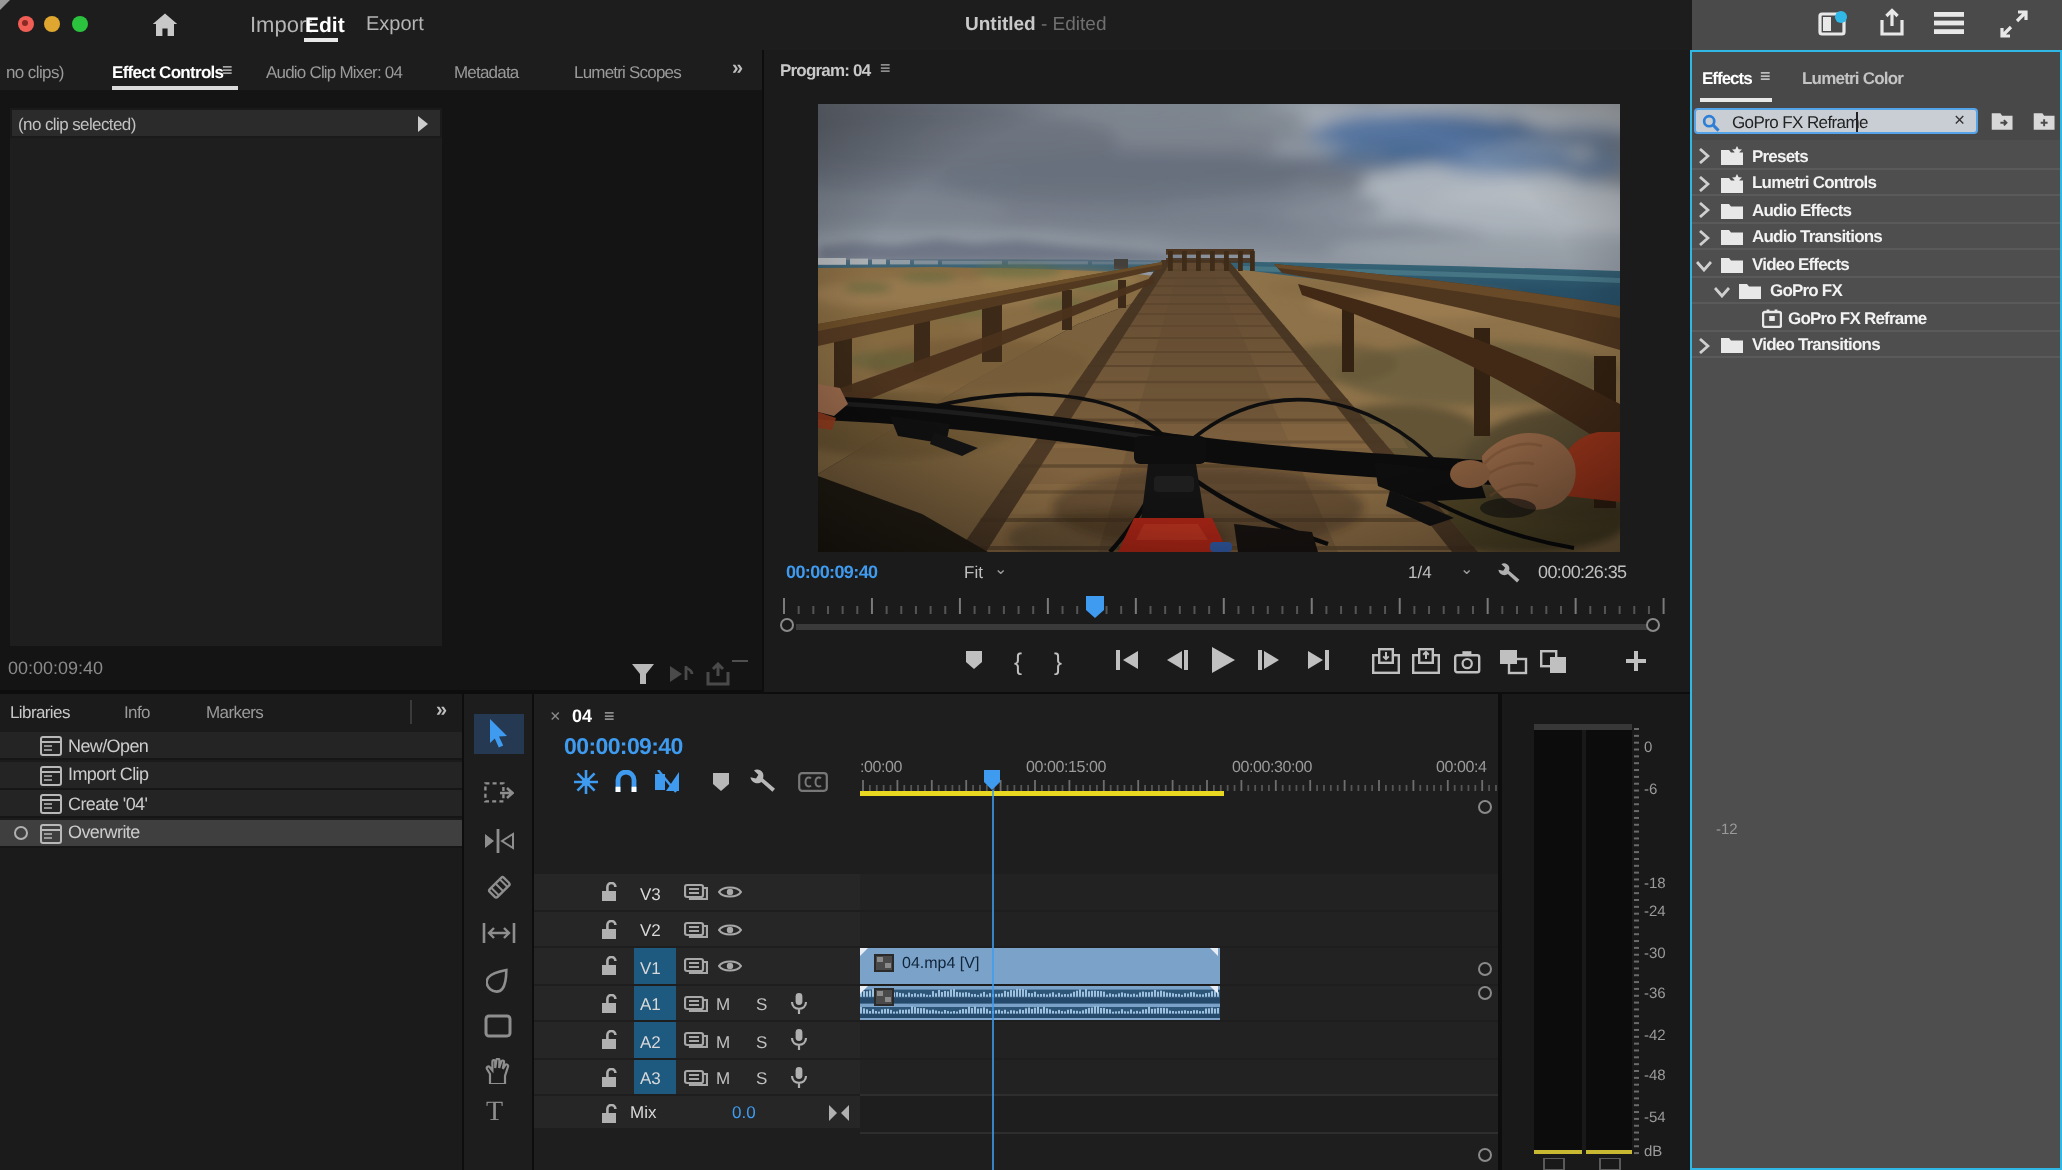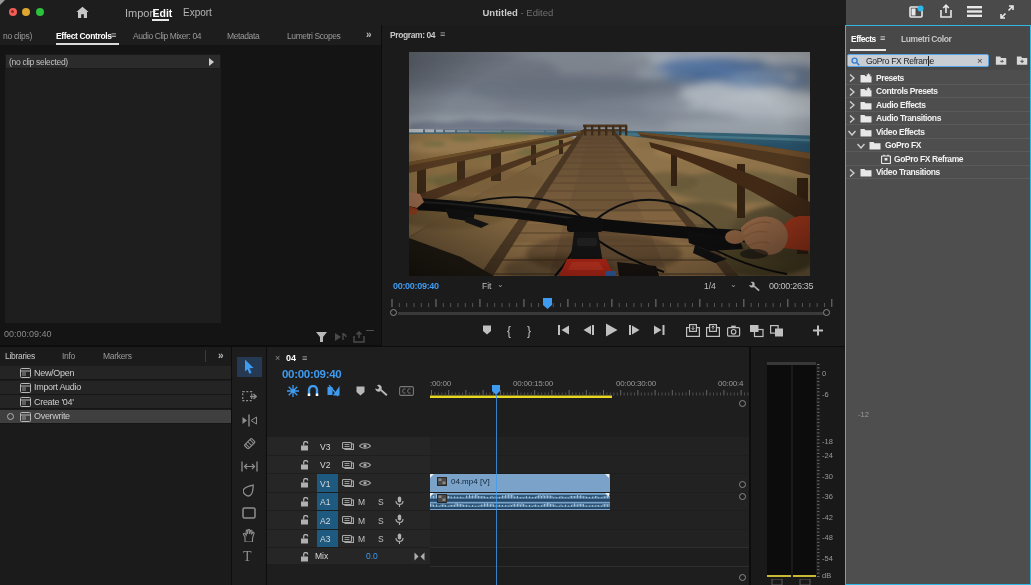--- a/index.html
+++ b/index.html
@@ -443,21 +443,21 @@
     </svg>
     <div class="txt" style="left:876px;top:72.5px;font-size:8.5px;letter-spacing:-0.4px;color:#f2f2f2;font-weight:bold;">Presets</div>
     <div class="abs" style="left:846px;top:97px;width:184px;height:1px;background:#5a5a5a;"></div>
     <svg class="abs" style="left:849px;top:87.5px" width="6" height="8" viewBox="0 0 6 8">
       <path d="M1 0.5 L5 4 L1 7.5" stroke="#d0d0d0" stroke-width="1.4" fill="none"></path>
     </svg>
     <svg class="abs" style="left:860px;top:86.5px" width="12" height="10" viewBox="0 0 12 10">
       <path d="M0.5 2 L4.5 2 L5.5 3.2 L11.5 3.2 L11.5 9.5 L0.5 9.5 Z" fill="#e8e8e8"></path>
       <path d="M8.5 0 L9.3 1.6 L11 1.8 L9.7 3 L10 4.7 L8.5 3.9 L7 4.7 L7.3 3 L6 1.8 L7.7 1.6 Z" fill="#e8e8e8"></path>
     </svg>
-    <div class="txt" style="left:876px;top:86px;font-size:8.5px;letter-spacing:-0.4px;color:#f2f2f2;font-weight:bold;">Controls Presets</div>
+    <div class="txt" style="left:876px;top:86px;font-size:8.5px;letter-spacing:-0.4px;color:#f2f2f2;font-weight:bold;">Lumetri Controls</div>
     <div class="abs" style="left:846px;top:110.5px;width:184px;height:1px;background:#5a5a5a;"></div>
     <svg class="abs" style="left:849px;top:101px" width="6" height="8" viewBox="0 0 6 8">
       <path d="M1 0.5 L5 4 L1 7.5" stroke="#d0d0d0" stroke-width="1.4" fill="none"></path>
     </svg>
     <svg class="abs" style="left:860px;top:100.5px" width="12" height="9" viewBox="0 0 12 9">
       <path d="M0.5 1 L4.5 1 L5.5 2.2 L11.5 2.2 L11.5 8.5 L0.5 8.5 Z" fill="#e8e8e8"></path>
     </svg>
     <div class="txt" style="left:876px;top:99.5px;font-size:8.5px;letter-spacing:-0.4px;color:#f2f2f2;font-weight:bold;">Audio Effects</div>
     <div class="abs" style="left:846px;top:124px;width:184px;height:1px;background:#5a5a5a;"></div>
     <svg class="abs" style="left:849px;top:114.5px" width="6" height="8" viewBox="0 0 6 8">
@@ -504,21 +504,21 @@
       <path d="M0.5 3 L10.5 3" stroke="#b8b8b8" stroke-width="1"></path>
       <path d="M2 5 L6 5 M2 7 L6 7" stroke="#b8b8b8" stroke-width="0.8"></path>
     </svg>
     <div class="txt" style="left:34px;top:367.5px;font-size:9px;letter-spacing:-0.3px;color:#cccccc;">New/Open</div>
     <div class="abs" style="left:0px;top:380.6px;width:231px;height:14px;background:#242424;border-bottom:1px solid #161616;"></div>
     <svg class="abs" style="left:20px;top:382.6px" width="11" height="10" viewBox="0 0 11 10">
       <rect x="0.5" y="0.5" width="10" height="9" rx="1" fill="none" stroke="#b8b8b8" stroke-width="1"></rect>
       <path d="M0.5 3 L10.5 3" stroke="#b8b8b8" stroke-width="1"></path>
       <path d="M2 5 L6 5 M2 7 L6 7" stroke="#b8b8b8" stroke-width="0.8"></path>
     </svg>
-    <div class="txt" style="left:34px;top:382.1px;font-size:9px;letter-spacing:-0.3px;color:#cccccc;">Import Audio</div>
+    <div class="txt" style="left:34px;top:382.1px;font-size:9px;letter-spacing:-0.3px;color:#cccccc;">Import Clip</div>
     <div class="abs" style="left:0px;top:395.2px;width:231px;height:14px;background:#242424;border-bottom:1px solid #161616;"></div>
     <svg class="abs" style="left:20px;top:397.2px" width="11" height="10" viewBox="0 0 11 10">
       <rect x="0.5" y="0.5" width="10" height="9" rx="1" fill="none" stroke="#b8b8b8" stroke-width="1"></rect>
       <path d="M0.5 3 L10.5 3" stroke="#b8b8b8" stroke-width="1"></path>
       <path d="M2 5 L6 5 M2 7 L6 7" stroke="#b8b8b8" stroke-width="0.8"></path>
     </svg>
     <div class="txt" style="left:34px;top:396.7px;font-size:9px;letter-spacing:-0.3px;color:#cccccc;">Create '04'</div>
     <div class="abs" style="left:0px;top:409.8px;width:231px;height:14px;background:#3f3f3f;border-bottom:1px solid #161616;"></div>
     <div class="abs" style="left:7px;top:413.3px;width:7px;height:7px;border-radius:50%;border:1.5px solid #b0b0b0;"></div>
     <svg class="abs" style="left:20px;top:411.8px" width="11" height="10" viewBox="0 0 11 10">

